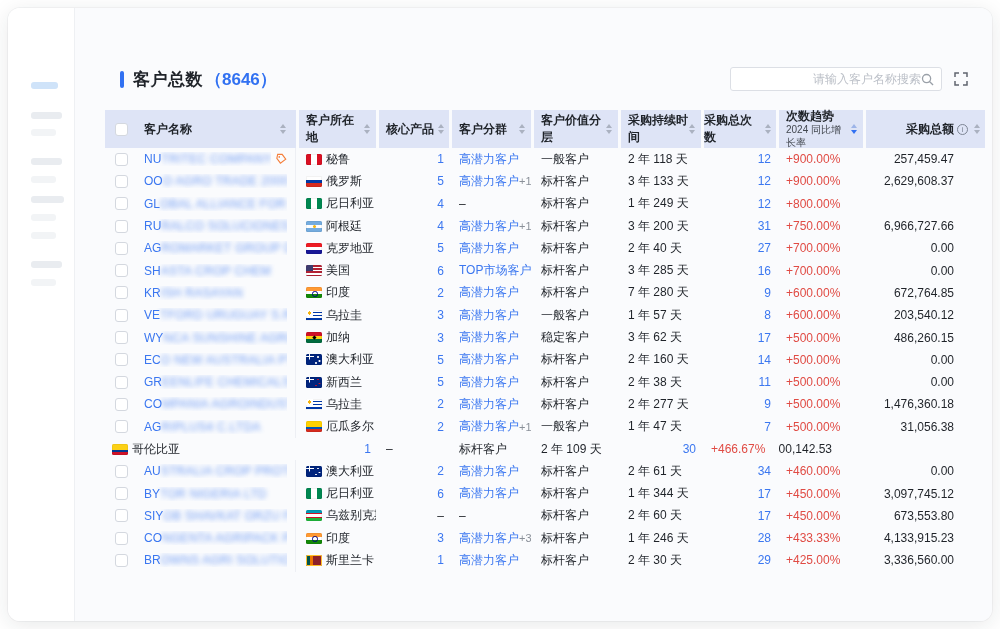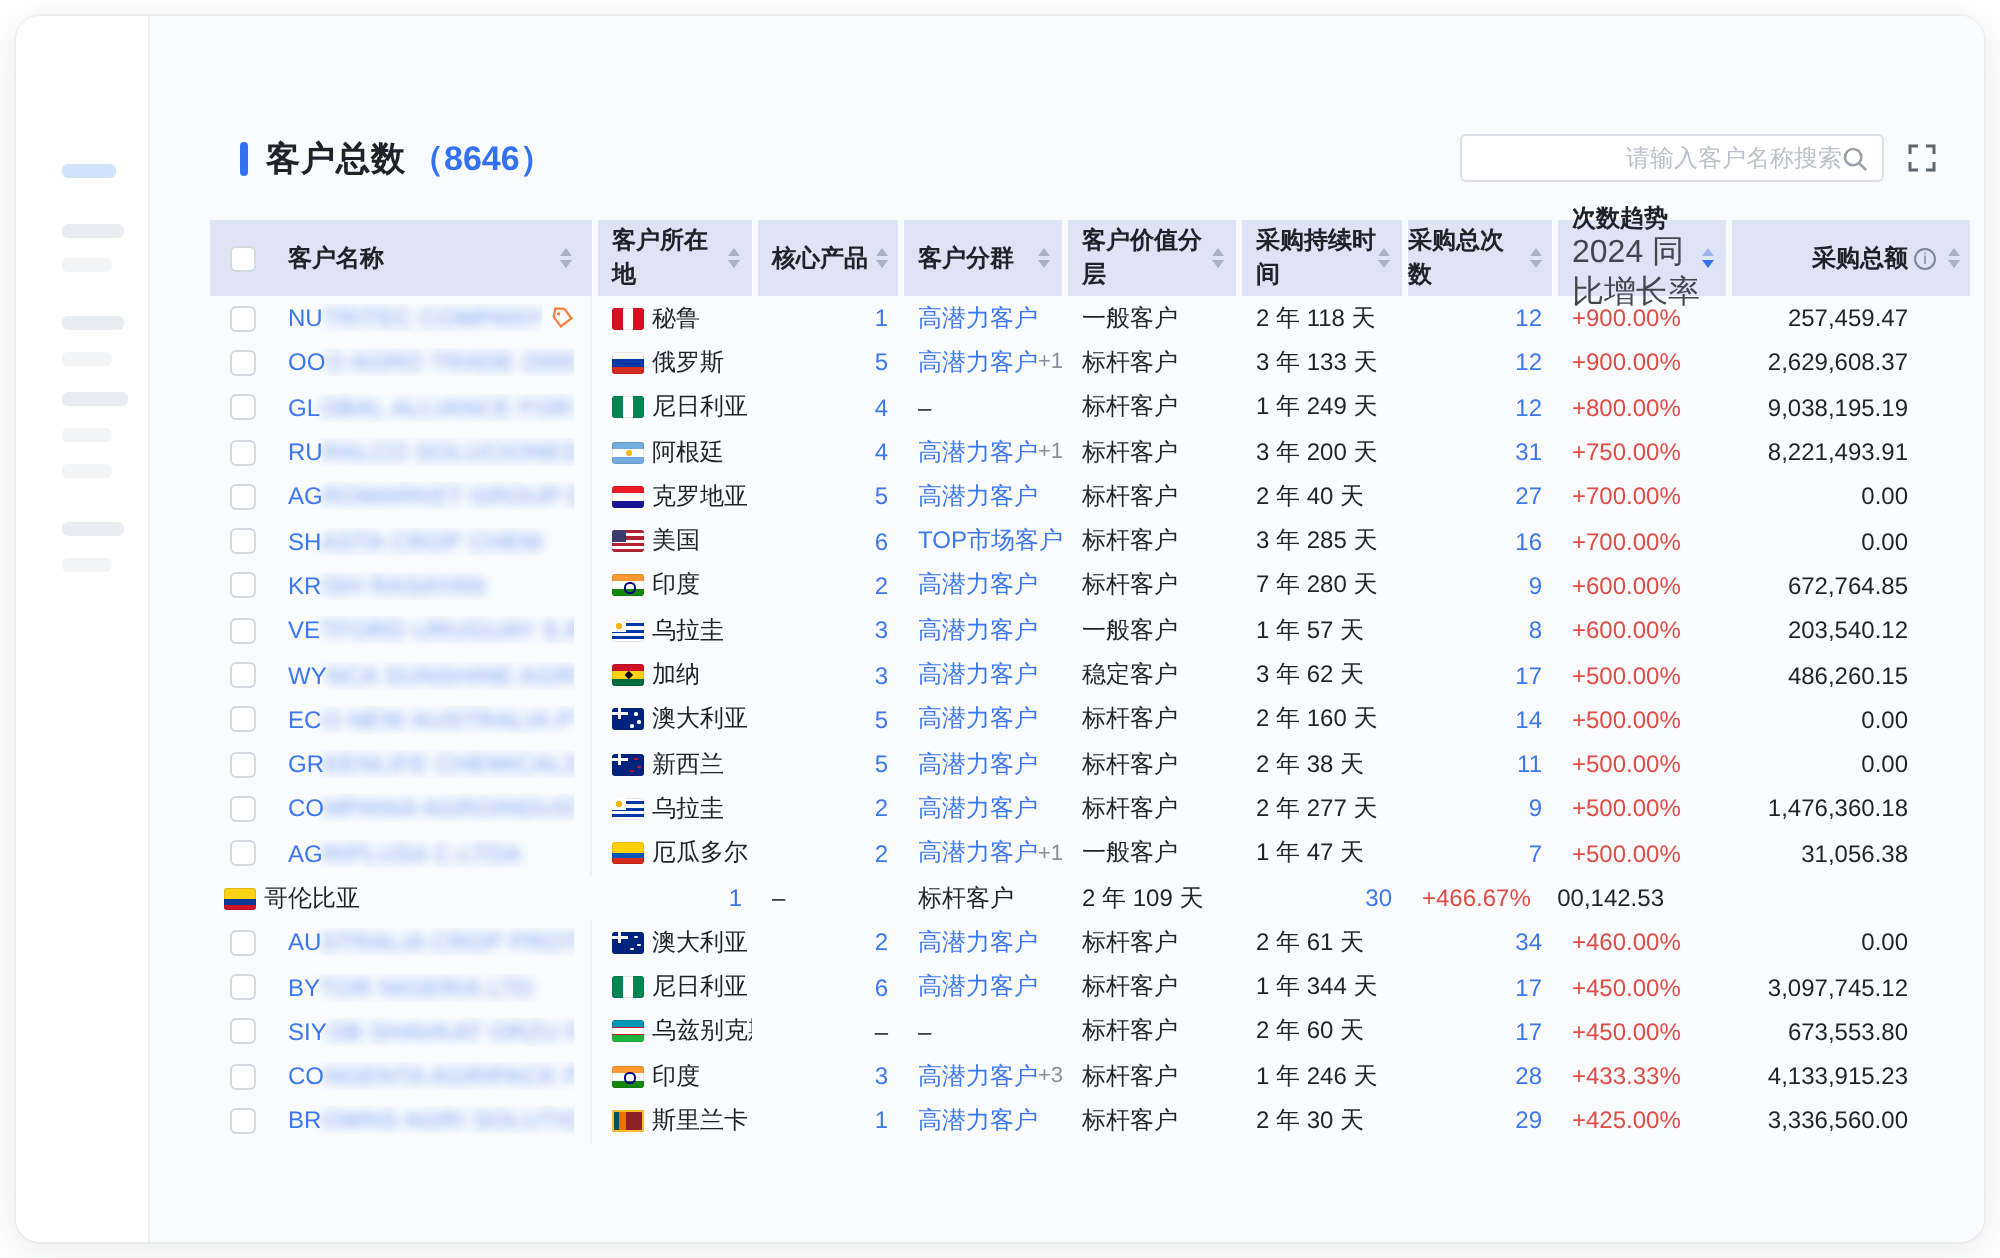--- a/index.html
+++ b/index.html
@@ -41,21 +41,21 @@
   .table { margin:0 7px 0 30px; }
   .grid-row { display:grid; grid-template-columns:191px 77px 70px 79px 84px 80px 72px 84px 1fr; column-gap:3px; }
   .thead .th { background:#dee4f6; height:38px; display:flex; align-items:center; font-size:12px; font-weight:bold; color:#1f2329; cursor:pointer; }
   .th.c-name { padding:0 10px; }
   .th.c-name .lbl { margin-left:16px; }
   .th .sorter { margin-left:auto; }
   .th.c-core,.th.c-count,.th.c-amount { justify-content:flex-end; padding-right:5px; }
   .th.c-core .sorter,.th.c-count .sorter,.th.c-amount .sorter { margin-left:4px; }
   .th.c-loc,.th.c-seg,.th.c-tier,.th.c-dur,.th.c-trend { padding-left:7px; padding-right:6px; }
   .th.c-trend .two-line { line-height:1.25; }
-  .th .sub { font-weight:normal; font-size:16px; color:#42474f; display:block; }
+  .th .sub { font-weight:normal; font-size:10px; color:#42474f; display:block; }
   .sorter { display:flex; flex-direction:column; align-items:center; gap:2px; flex:none; }
   .car { width:0; height:0; border-left:3.5px solid transparent; border-right:3.5px solid transparent; }
   .car.up { border-bottom:4px solid #aab1c0; }
   .car.down { border-top:4px solid #aab1c0; }
   .car.down.active { border-top-color:#3171f2; }
   .car.up.semi { border-bottom-color:#9db4e8; }
   .info-icon { width:11px; height:11px; border:1px solid #7d8materials594; border:1px solid #7d8594; border-radius:50%; font-size:8px; line-height:9px; text-align:center; color:#7d8594; font-weight:normal; margin:0 2px 0 3px; flex:none; }
   
   .tbody .tr { height:22.3px; }
   .td { display:flex; align-items:center; font-size:12px; color:#1f2329; overflow:hidden; white-space:nowrap; }
@@ -274,21 +274,20 @@
     </div>
     <div class="td c-core core">4</div>
     <div class="td c-seg">
       <span class="seg-link segment dash">–</span>
       <span class="seg-extra"></span>
     </div>
     <div class="td c-tier tier">标杆客户</div>
     <div class="td c-dur duration">1 年 249 天</div>
     <div class="td c-count count">12</div>
     <div class="td c-trend trend">+800.00%</div>
-    <div class="td c-amount amount">9,038,195.19</div>
   </div>
 
   <div class="grid-row tr">
     <div class="td c-name">
       <span class="checkbox"></span>
       <span class="name-link"><span class="name-prefix">RU</span><span class="name-blur">RALCO SOLUCIONES S.A</span><span class="name-suffix"></span></span>
 
     </div>
     <div class="td c-loc">
       <span class="flag flag-ar"></span>
@@ -296,21 +295,21 @@
     </div>
     <div class="td c-core core">4</div>
     <div class="td c-seg">
       <span class="seg-link segment">高潜力客户</span>
       <span class="seg-extra">+1</span>
     </div>
     <div class="td c-tier tier">标杆客户</div>
     <div class="td c-dur duration">3 年 200 天</div>
     <div class="td c-count count">31</div>
     <div class="td c-trend trend">+750.00%</div>
-    <div class="td c-amount amount">8,221,493.91</div>
+    <div class="td c-amount amount">6,966,727.66</div>
   </div>
 
   <div class="grid-row tr">
     <div class="td c-name">
       <span class="checkbox"></span>
       <span class="name-link"><span class="name-prefix">AG</span><span class="name-blur">ROMARKET GROUP D.O.O</span><span class="name-suffix"></span></span>
 
     </div>
     <div class="td c-loc">
       <span class="flag flag-hr"></span>

